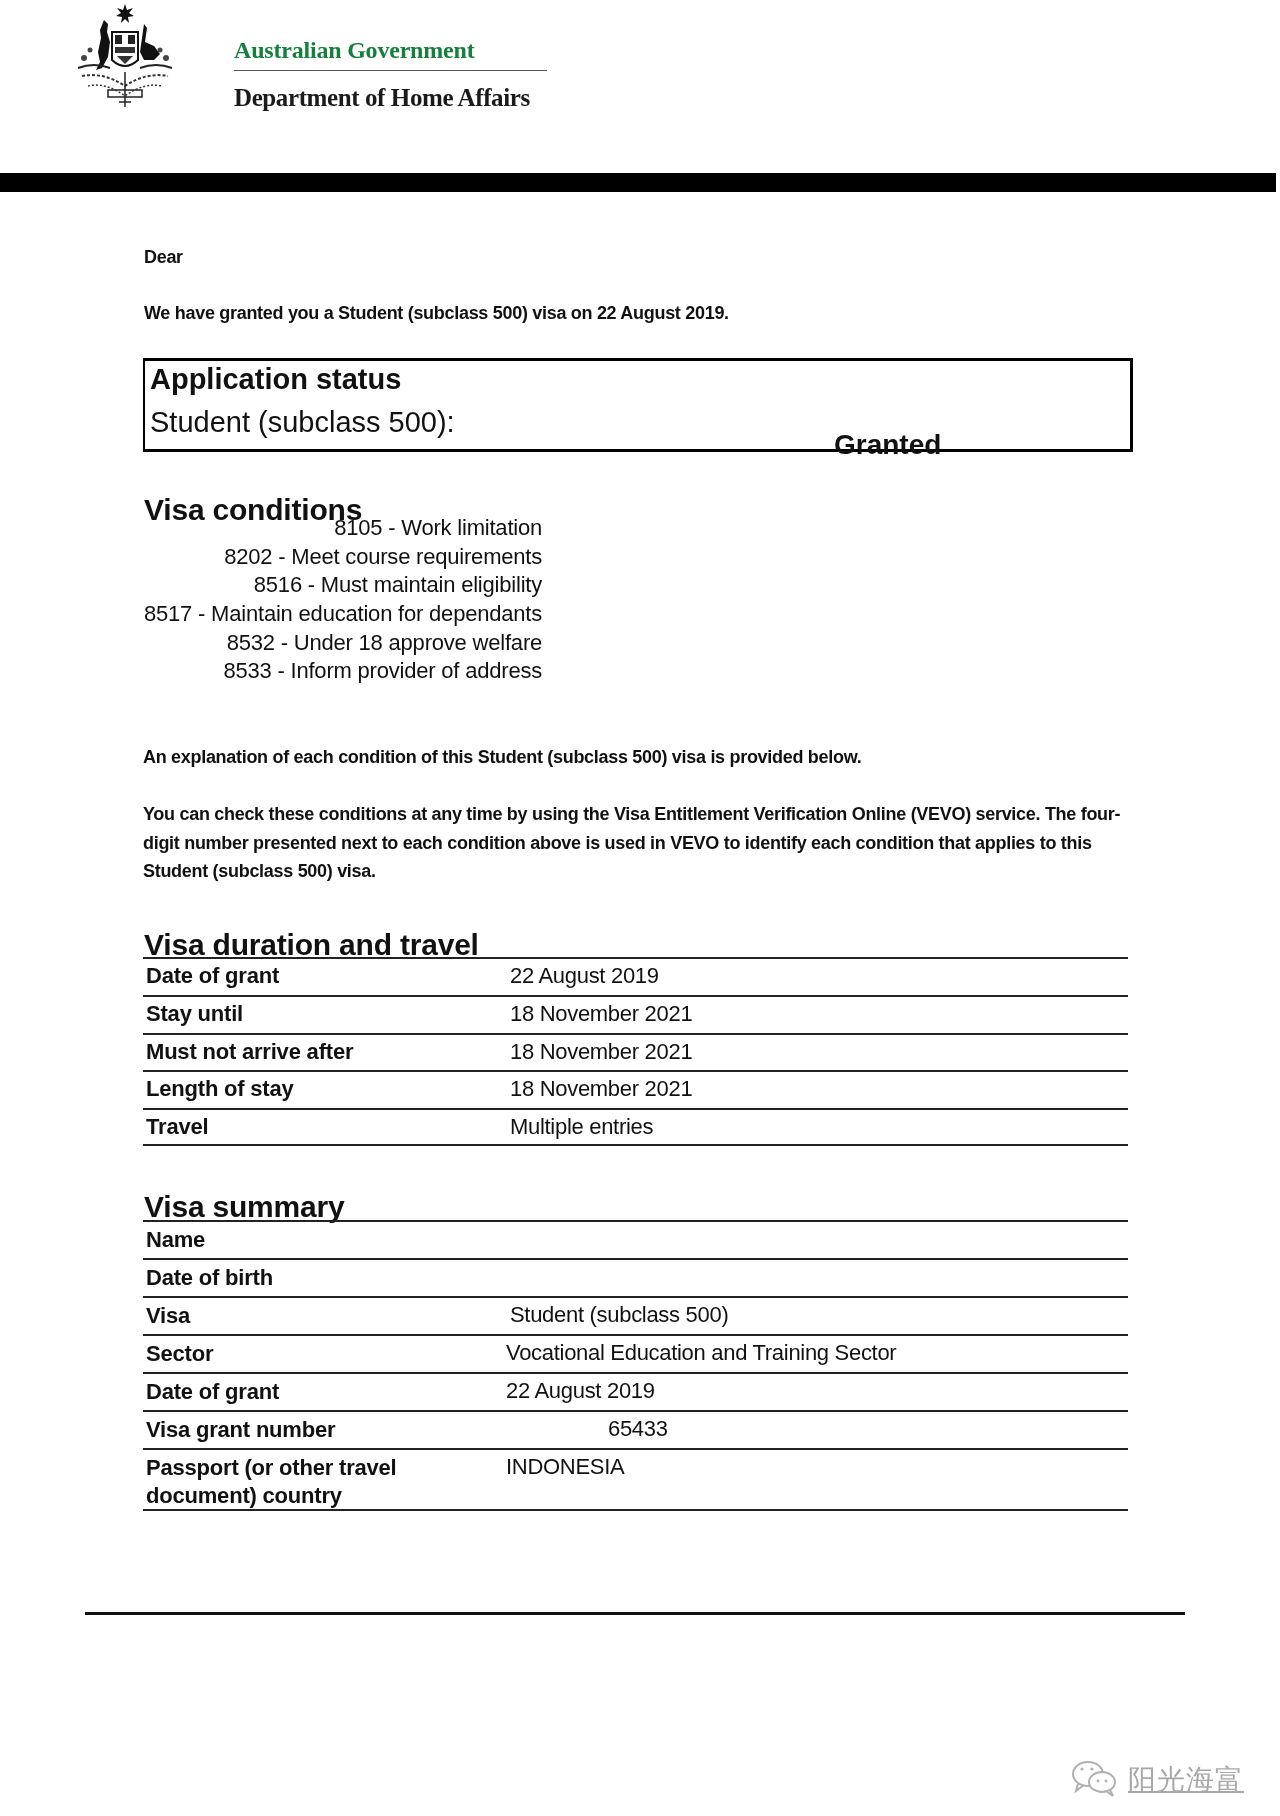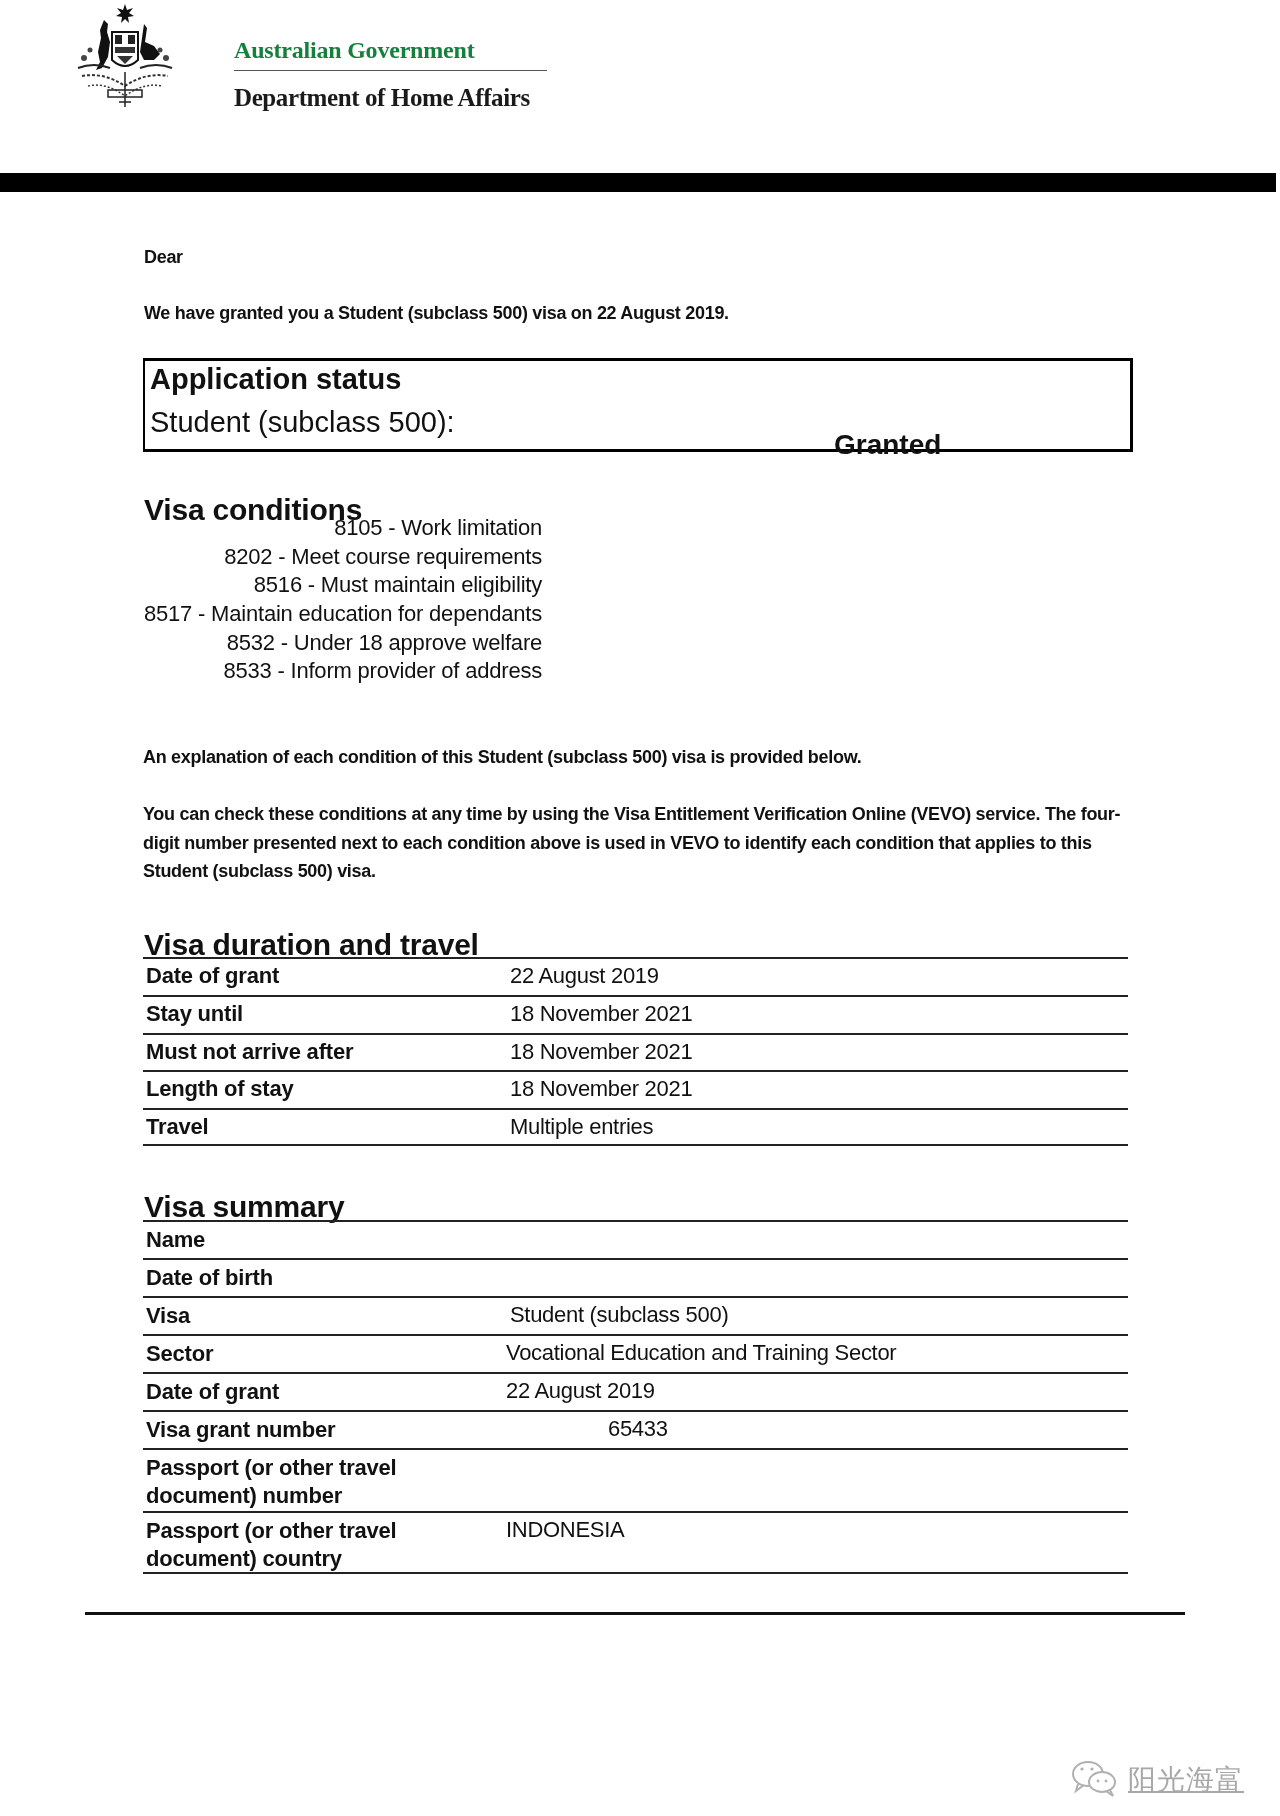--- a/index.html
+++ b/index.html
@@ -142,24 +142,20 @@
   </div>
   <div class="row">
     <span class="lbl">Date of grant</span>
     <span class="val shift">22 August 2019</span>
   </div>
   <div class="row">
     <span class="lbl">Visa grant number</span>
     <span class="val grant">65433</span>
   </div>
   <div class="row tall">
-    <span class="lbl" style="width:300px;white-space:normal;">Passport (or other travel document) number</span>
-    <span class="val shift"></span>
-  </div>
-  <div class="row tall">
     <span class="lbl" style="width:300px;white-space:normal;">Passport (or other travel document) country</span>
     <span class="val shift">INDONESIA</span>
   </div>
 </div>
 
 <div class="abs bottom-rule"></div>
 
 <div class="abs watermark">
   <span>
     <svg width="52" height="40" viewBox="0 0 52 40">

